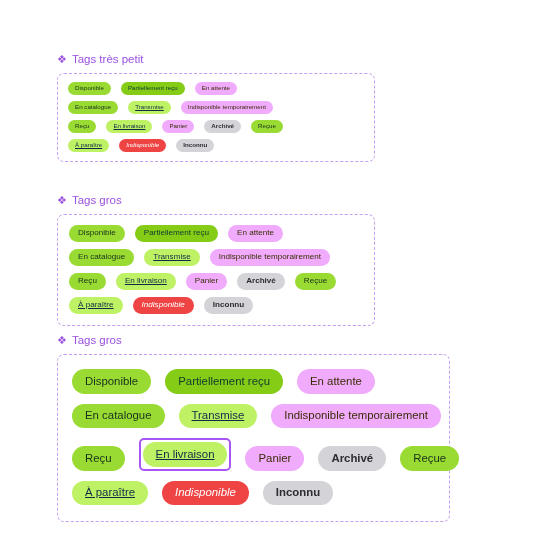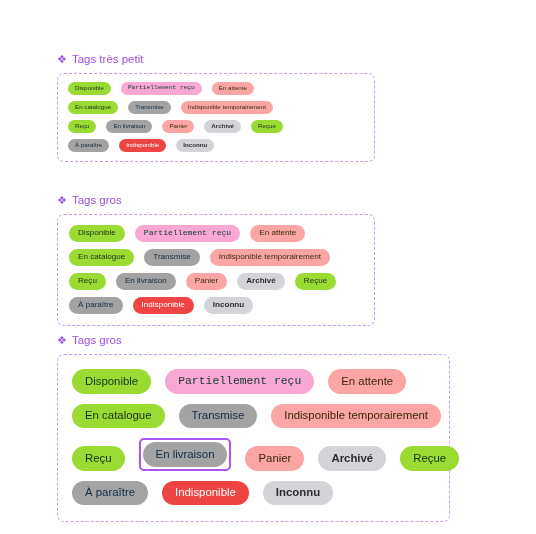--- a/index.html
+++ b/index.html
@@ -60,25 +60,25 @@
     justify-content: center;
     border-radius: 999px;
     white-space: nowrap;
     font-weight: 400;
     color: #1c1c22;
     border: none;
   }
 
   
   .c-green  { background: #9adb33; color: #18311c; }
-  .c-aqua   { background: #f9a8d4; color: #0e3a31; font-family: Liberation Mono, monospace; }
-  .c-amber  { background: #fca5a5; color: #3a2c05; }
-  .c-blue   { background: #a3a3a3; color: #0f2c47; }
+  .c-aqua   { background: #84cc16; color: #0e3a31; }
+  .c-amber  { background: #f0abfc; color: #3a2c05; }
+  .c-blue   { background: #bef264; color: #0f2c47; text-decoration: underline; }
   .c-grey   { background: #d4d4d8; color: #2c2c31; font-weight: bold; }
-  .c-red    { background: #ef4444; color: #ffffff; }
+  .c-red    { background: #ef4444; color: #ffffff; font-style: italic; }
 
   
   .sz-xs { font-size: 6.2px;  line-height: 6.2px;  padding: 3.4px 7px;  }
   .sz-sm { font-size: 8.1px;  line-height: 8.1px;  padding: 4.4px 9px;  }
   .sz-lg { font-size: 11.4px; line-height: 11.4px; padding: 6.6px 13px; }
   .focus-wrap {
     position: relative;
     display: inline-flex;
     border: 2px solid #a855f7;
     border-radius: 5px;

